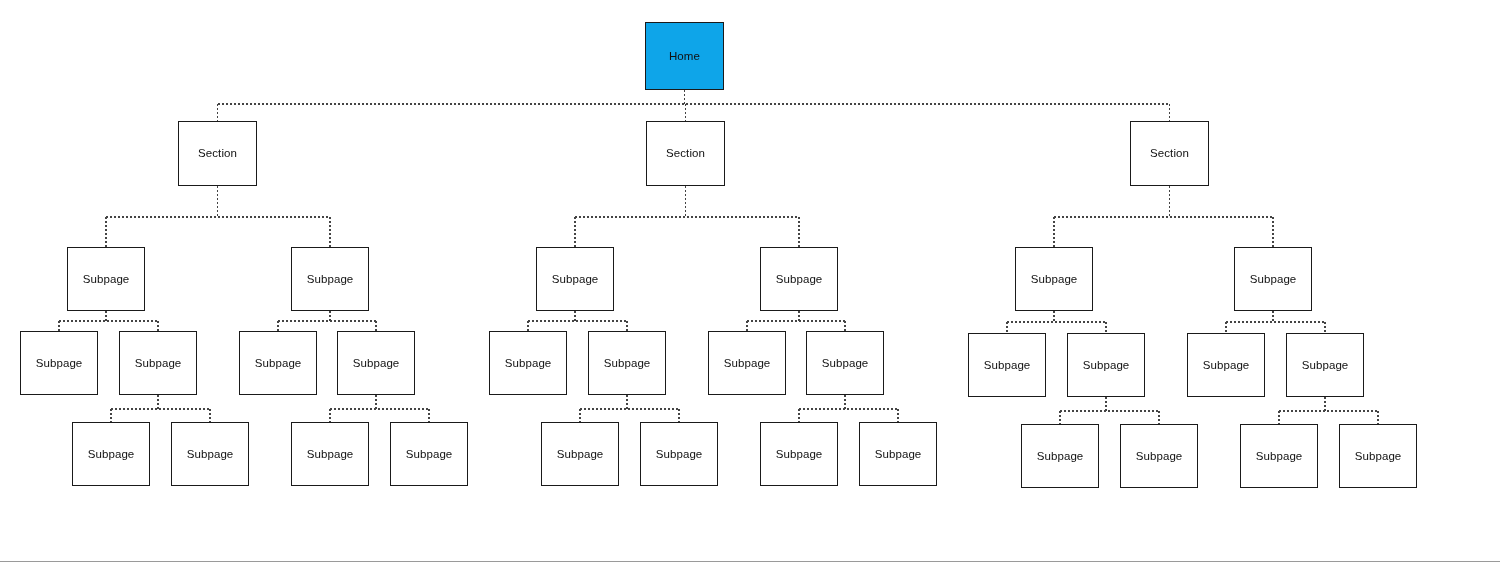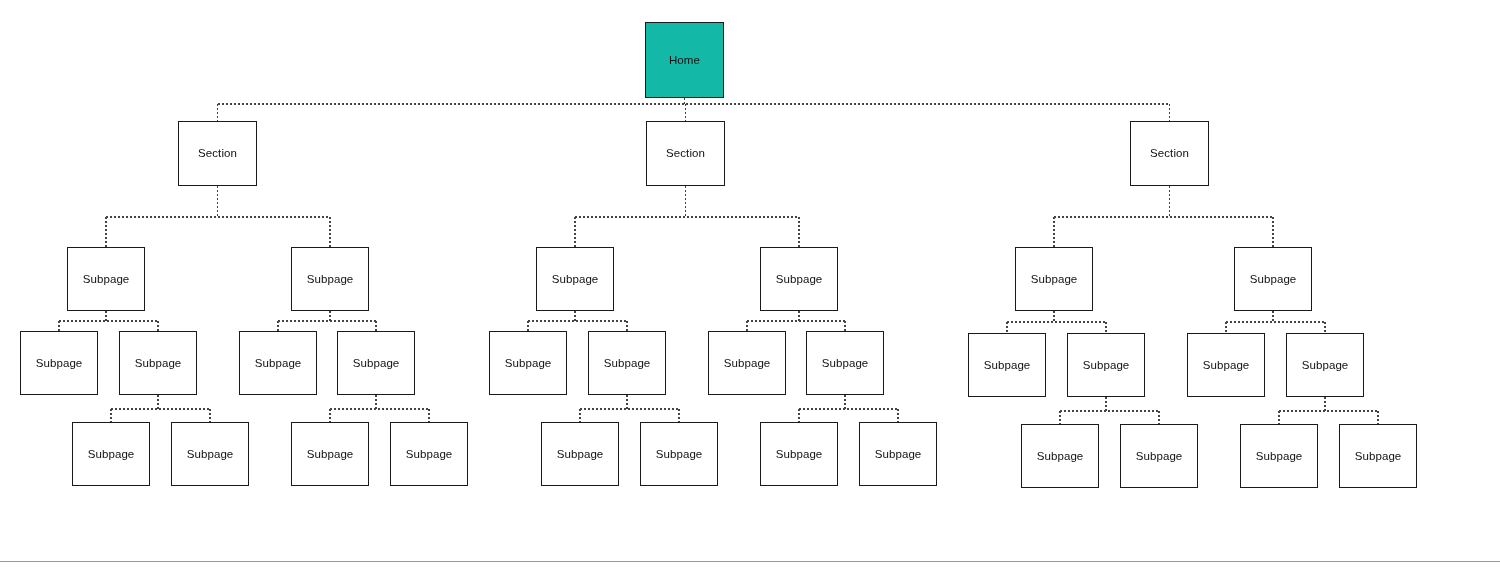--- a/index.html
+++ b/index.html
@@ -62,21 +62,21 @@
       <path d="M 1054 311 L 1054 322 M 1007 322 L 1106 322 M 1007 322 L 1007 333 M 1106 322 L 1106 333" stroke="#444444" stroke-width="1.2" fill="none" stroke-dasharray="2 2" shape-rendering="crispEdges"></path>
       <path d="M 1273 311 L 1273 322 M 1226 322 L 1325 322 M 1226 322 L 1226 333 M 1325 322 L 1325 333" stroke="#444444" stroke-width="1.2" fill="none" stroke-dasharray="2 2" shape-rendering="crispEdges"></path>
       <path d="M 158 395 L 158 409 M 111 409 L 210 409 M 111 409 L 111 422 M 210 409 L 210 422" stroke="#444444" stroke-width="1.2" fill="none" stroke-dasharray="2 2" shape-rendering="crispEdges"></path>
       <path d="M 376 395 L 376 409 M 330 409 L 429 409 M 330 409 L 330 422 M 429 409 L 429 422" stroke="#444444" stroke-width="1.2" fill="none" stroke-dasharray="2 2" shape-rendering="crispEdges"></path>
       <path d="M 627 395 L 627 409 M 580 409 L 679 409 M 580 409 L 580 422 M 679 409 L 679 422" stroke="#444444" stroke-width="1.2" fill="none" stroke-dasharray="2 2" shape-rendering="crispEdges"></path>
       <path d="M 845 395 L 845 409 M 799 409 L 898 409 M 799 409 L 799 422 M 898 409 L 898 422" stroke="#444444" stroke-width="1.2" fill="none" stroke-dasharray="2 2" shape-rendering="crispEdges"></path>
       <path d="M 1106 397 L 1106 411 M 1060 411 L 1159 411 M 1060 411 L 1060 424 M 1159 411 L 1159 424" stroke="#444444" stroke-width="1.2" fill="none" stroke-dasharray="2 2" shape-rendering="crispEdges"></path>
       <path d="M 1325 397 L 1325 411 M 1279 411 L 1378 411 M 1279 411 L 1279 424 M 1378 411 L 1378 424" stroke="#444444" stroke-width="1.2" fill="none" stroke-dasharray="2 2" shape-rendering="crispEdges"></path>
     </svg>
   <div id="nodes-layer">
-      <div class="node" style="left: 645px; top: 22px; width: 79px; height: 76px; border-color: rgb(26, 26, 26); background: #14b8a6;">
+      <div class="node" style="left: 645px; top: 22px; width: 79px; height: 68px; border-color: rgb(26, 26, 26); background: #0ea5e9;">
         <span>Home</span>
       </div>
       <div class="node" style="left: 178px; top: 121px; width: 79px; height: 65px; border-color: rgb(26, 26, 26); background: rgb(255, 255, 255);">
         <span>Section</span>
       </div>
       <div class="node" style="left: 646px; top: 121px; width: 79px; height: 65px; border-color: rgb(26, 26, 26); background: rgb(255, 255, 255);">
         <span>Section</span>
       </div>
       <div class="node" style="left: 1130px; top: 121px; width: 79px; height: 65px; border-color: rgb(26, 26, 26); background: rgb(255, 255, 255);">
         <span>Section</span>

